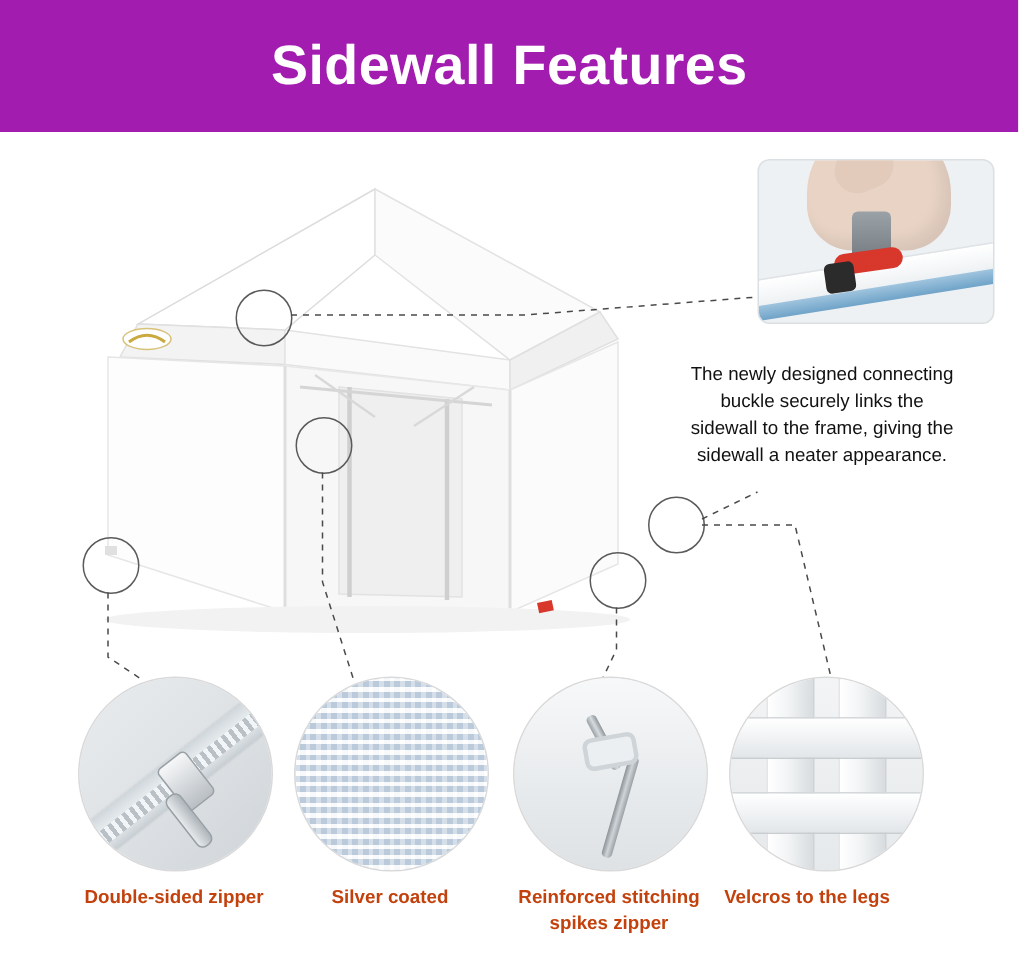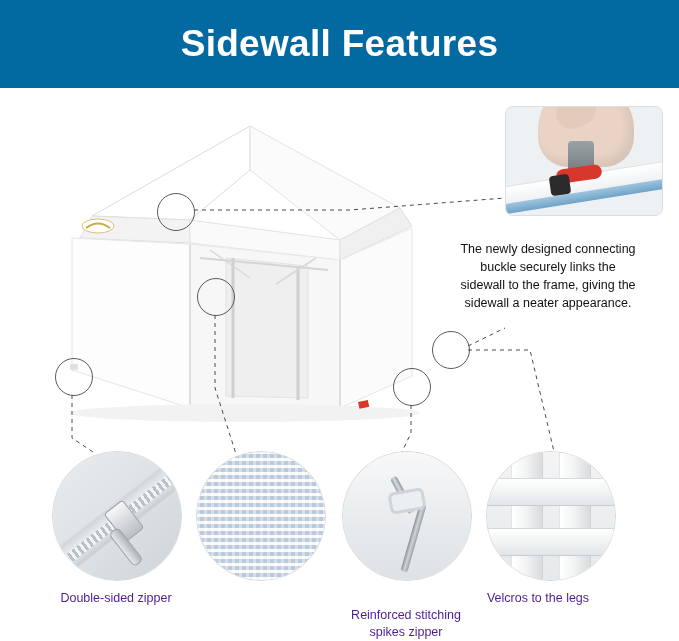--- a/index.html
+++ b/index.html
@@ -17,21 +17,21 @@
     overflow: hidden;
     background: #ffffff;
   }
 
   
   #header {
     position: absolute;
     left: 0; top: 0;
     width: 679px;
     height: 88px;
-    background: #0369a1;
+    background: #a21caf;
   }
   #header-title {
     position: absolute;
     left: 0; top: 0;
     width: 679px;
     height: 88px;
     display: flex;
     align-items: center;
     justify-content: center;
     color: #ffffff;
@@ -74,23 +74,24 @@
     width: 36px; height: 36px;
     border: 1px solid #5a5a5a;
     border-radius: 50%;
     background: transparent;
   }
 
   
   .caption {
     position: absolute;
     font-size: 12.5px;
-    color: #4c1d95;
+    color: #c2410c;
     text-align: center;
     line-height: 1.35;
+    font-weight: bold;
   }
 
   
   #right-text {
     position: absolute;
     left: 460px;
     top: 152px;
     width: 176px;
     font-size: 12.5px;
     line-height: 1.45;
@@ -371,28 +372,29 @@
       <div class="zip-tape"></div>
       <div class="zip-teeth"></div>
       <div class="zip-slider"></div>
       <div class="zip-pull"></div>
     </div>
     <div class="caption" style="left:26px; top:502px; width:180px;">Double-sided zipper</div>
 
     <div class="callout" style="left:196px; top:363px; width:128px; height:128px;">
       <div class="weave"></div>
     </div>
+    <div class="caption" style="left:170px; top:502px; width:180px;">Silver coated</div>
 
     <div class="callout" style="left:342px; top:363px; width:128px; height:128px;">
       <div class="stake-bg"></div>
       <div class="stake-rod2"></div>
       <div class="stake-rod"></div>
       <div class="stake-loop"></div>
     </div>
-    <div class="caption" style="left:316px; top:519px; width:180px;">
+    <div class="caption" style="left:316px; top:502px; width:180px;">
       <span>Reinforced stitching</span><br>
       <span>spikes zipper</span>
     </div>
 
     <div class="callout" style="left:486px; top:363px; width:128px; height:128px;">
       <div class="legs-bg"></div>
       <div class="leg-post" style="left:24px;"></div>
       <div class="leg-post" style="left:72px;"></div>
       <div class="leg-wrap" style="top:26px;"></div>
       <div class="leg-wrap" style="top:76px;"></div>

